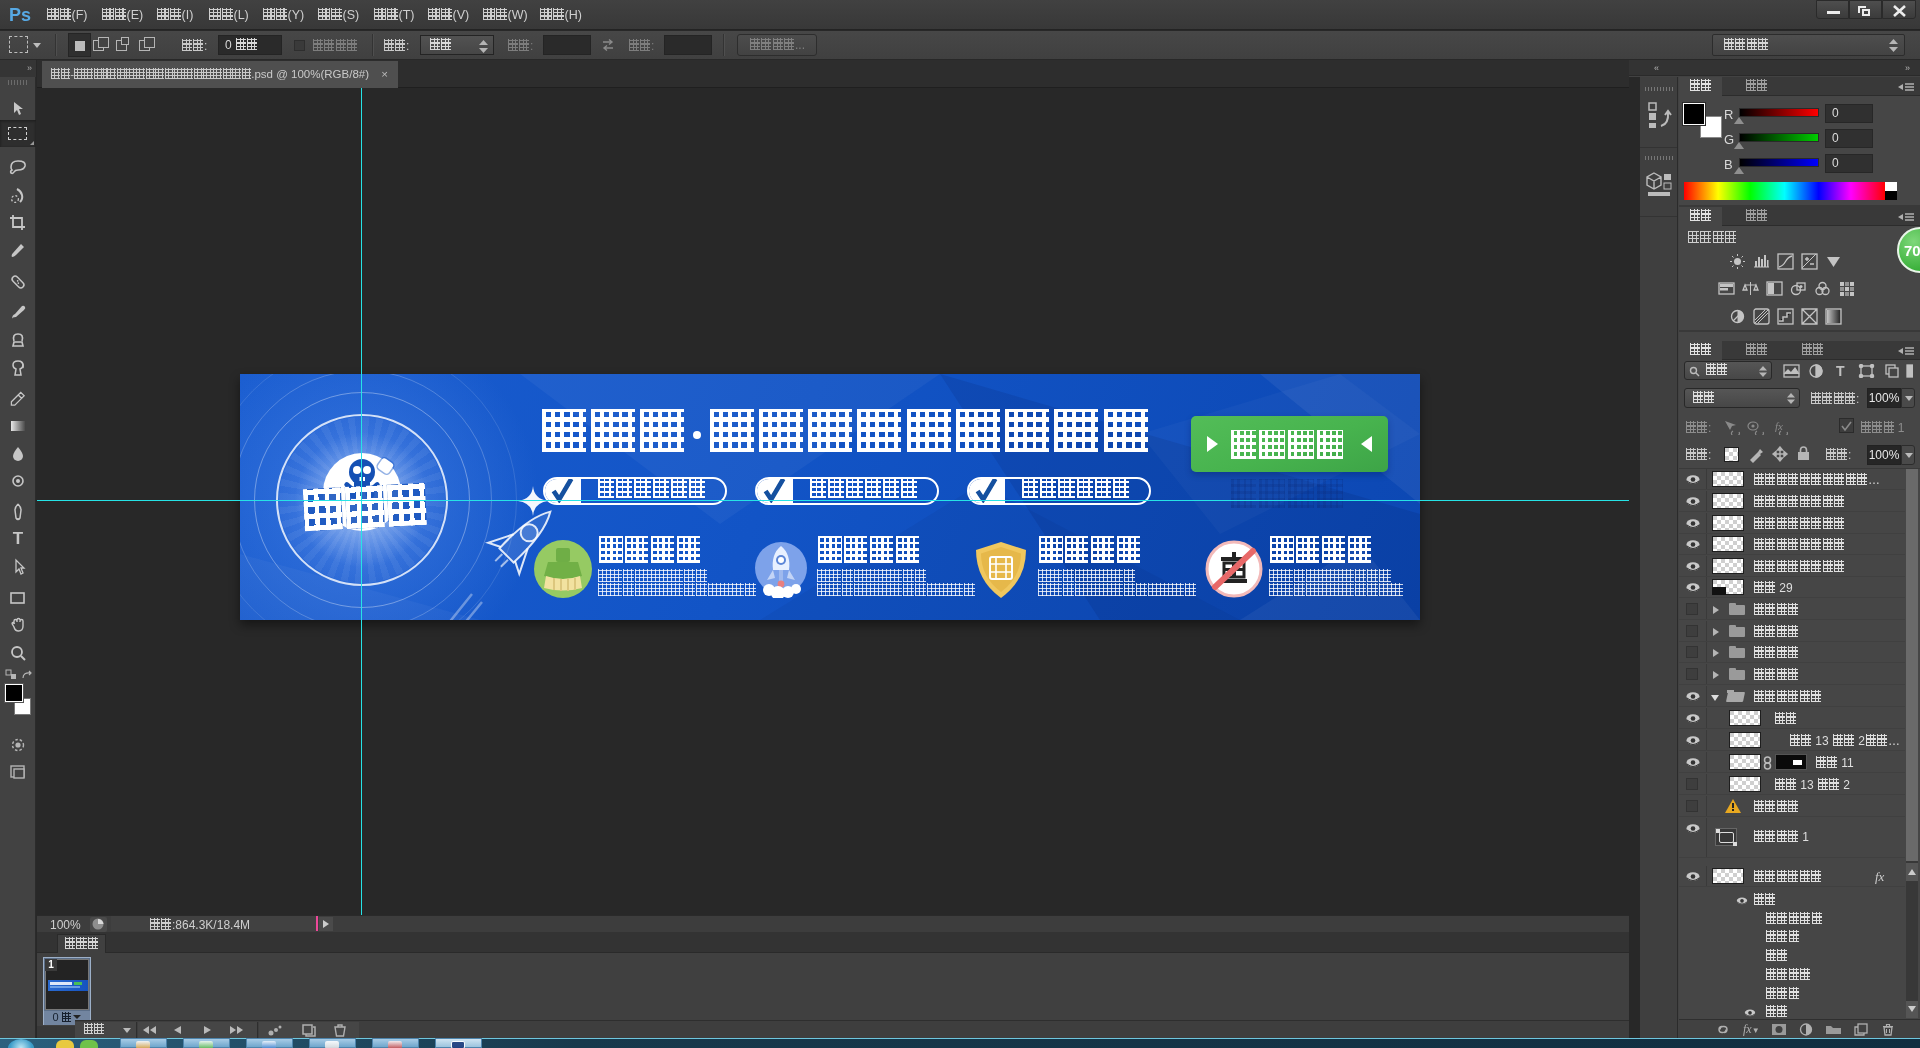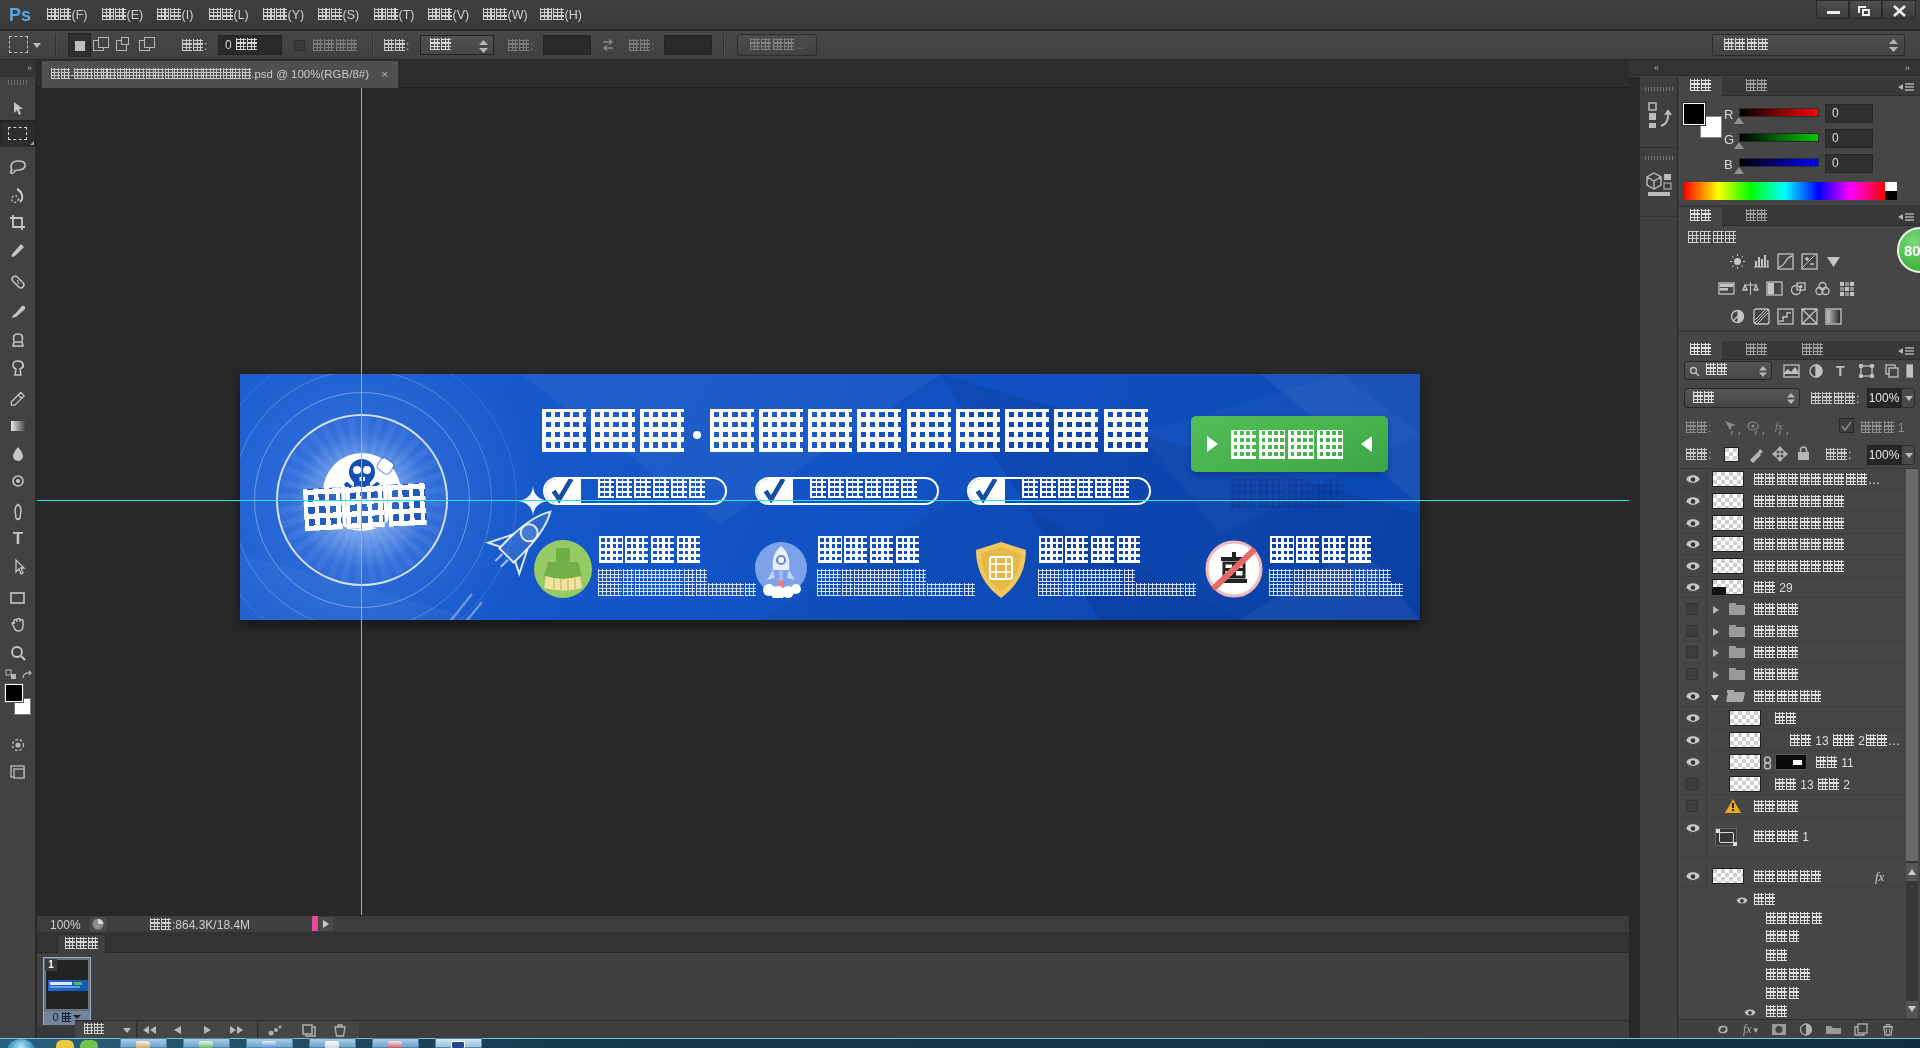--- a/index.html
+++ b/index.html
@@ -847,21 +847,21 @@
 </div>
 </div>
 <div class="abs" id="statusbar">
 <span class="abs" style="left:13px;top:2px">100%</span>
 <div class="abs" style="left:53px;top:1px;width:17px;height:15px;background:#4a4a4a;border-radius:2px">
       <svg width="15" height="15" style="position:absolute;left:1px;top:0">
         <circle cx="7" cy="7" r="5.5" fill="#8e8e8e"></circle>
         <path d="M7 7 L7 2 A5.5 5.5 0 0 1 12.5 7 Z" fill="#d9d9d9"></path>
       </svg>
     </div>
-<div class="abs" style="left:74px;top:0;width:207px;height:15px;background:#414141;border-right:6px solid #ec4899">
+<div class="abs" style="left:74px;top:0;width:207px;height:15px;background:#414141;border-right:2px solid #ec4899">
       <span class="abs" style="left:38px;top:2px"><span class="fk"><span class="fz"></span><span class="fz"></span></span>:864.3K/18.4M</span>
     </div>
 <div class="abs" style="left:282px;top:1px;width:14px;height:14px;background:#4a4a4a">
       <span class="abs" style="left:4px;top:3px;width:0;height:0;border-top:4px solid transparent;border-bottom:4px solid transparent;border-left:6px solid #ccc"></span>
     </div>
 </div>
 <div class="abs" id="timeline">
 <div class="abs" style="left:0;top:0;width:1592px;height:21px;background:#333333;border-bottom:1px solid #2a2a2a"></div>
 <div class="abs" style="left:20px;top:2px;width:49px;height:19px;background:#404040;border:1px solid #2a2a2a;border-bottom:none;color:#d6d6d6;font-size:12px;text-align:center;line-height:18px"><span class="fk"><span class="fz"></span><span class="fz"></span><span class="fz"></span></span></div>
 <div class="abs" style="left:6px;top:25px;width:48px;height:68px;border:1px solid #9db0c8;background:#5b6e88">
@@ -920,21 +920,21 @@
       <div class="tbin" style="background:linear-gradient(#ffffff,#dcdcdc)"></div>
     </div>
 <div class="tbico" style="left:372px">
       <div class="tbin" style="background:linear-gradient(#fbeeee,#c84444)"></div>
     </div>
 <div class="tbico" style="left:435px;background:linear-gradient(#cfe4f2,#9cc3dd)">
       <div class="tbin" style="background:#1a3a7c;border:1px solid #fff"></div>
     </div>
 </div>
 <div class="abs" style="left:1897px;top:227px;width:46px;height:46px;border-radius:50%;background:radial-gradient(circle at 35% 30%,#7ed87a,#3cb13c 70%);border:2px solid #e8f5e8;z-index:9;color:#fff;font-size:15px;font-weight:bold">
-    <span style="position:absolute;left:5px;top:13px">80</span>
+    <span style="position:absolute;left:5px;top:13px">70</span>
   </div>
 <div style="position:absolute;left:1679px;top:1019px;width:241px;height:19px;background:#414141;border-top:1px solid #2f2f2f;z-index:3">
     <svg style="position:absolute;left:36px;top:4px" width="16" height="11">
       <path d="M5 5.5 a3 3 0 0 1 3-3 h1 a3 3 0 0 1 0 6 M11 5.5 a3 3 0 0 1 -3 3 h-1 a3 3 0 0 1 0-6" stroke="#b0b0b0" stroke-width="1.4" fill="none"></path>
     </svg>
     <div style="position:absolute;left:64px;top:2px;color:#b0b0b0;font-size:12px;font-style:italic;font-family:'Liberation Serif'">fx<span style="font-size:8px">▼</span></div>
     <svg style="position:absolute;left:92px;top:3px" width="16" height="13">
       <rect x="1" y="1" width="14" height="11" fill="#9a9a9a"></rect>
       <circle cx="8" cy="6.5" r="3.5" fill="#414141"></circle>
     </svg>

